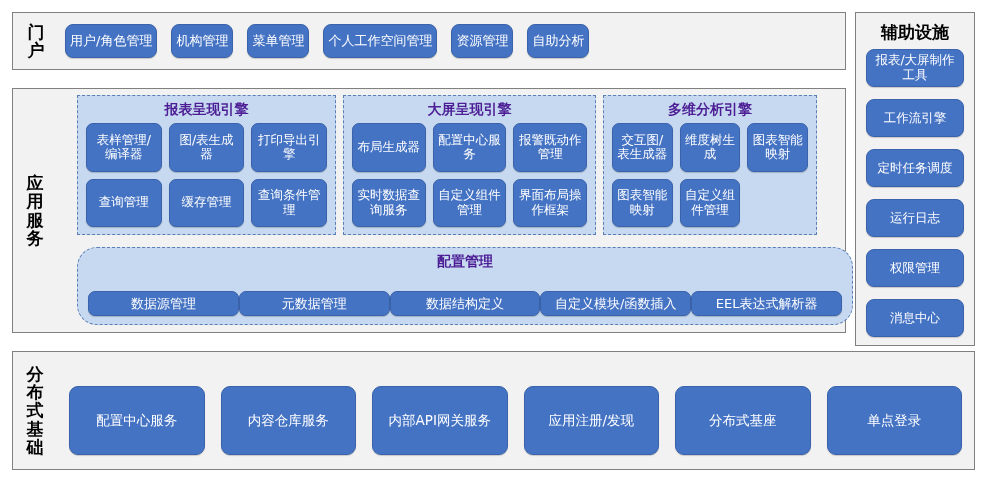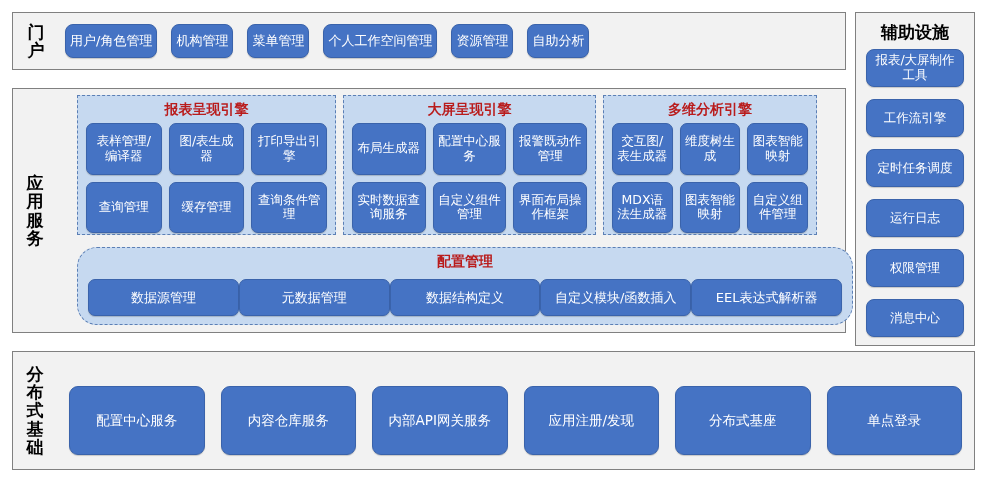--- a/index.html
+++ b/index.html
@@ -37,21 +37,21 @@
   .btn{
     background:#4573c4;
     border:1px solid #3a63ab;
     border-radius:7px;
     color:#ffffff;
     display:flex;align-items:center;justify-content:center;
     text-align:center;
     box-sizing:border-box;
     line-height:1.18;
     font-size:13px;
-    padding:10px 4px;
+    padding:4px 4px;
     box-shadow:0 1px 1px rgba(0,0,0,.18);
   }
 
   
   #portal-section{left:12px;top:12px;width:834px;height:58px;}
   #portal-row{
     position:absolute;left:52px;right:8px;top:0;bottom:0;
     display:flex;align-items:center;gap:14px;
   }
   #portal-row .btn{height:34px;border-radius:8px;font-size:13px;}
@@ -73,21 +73,21 @@
   #app-inner{position:absolute;left:64px;right:10px;top:6px;bottom:6px;}
 
   .panel{
     position:absolute;
     background:#c6d9f0;
     border:1px dashed #5b7fb5;
     box-sizing:border-box;
   }
   .panel-title{
     position:absolute;left:0;right:0;top:5px;
-    text-align:center;font-weight:bold;font-size:14px;color:#b91c1c;
+    text-align:center;font-weight:bold;font-size:14px;color:#4c1d95;
   }
   .panel-grid{
     position:absolute;left:8px;right:8px;top:27px;bottom:7px;
     display:grid;grid-template-columns:repeat(3,1fr);
     grid-template-rows:repeat(2,1fr);
     gap:7px 7px;
   }
   .panel-grid .btn{font-size:12.5px;border-radius:7px;}
 
   #panel-report{left:0;top:0;width:259px;height:140px;}
@@ -178,21 +178,20 @@
           <div class="btn">界面布局操作框架</div>
         </div>
       </div>
 
       <div class="panel" id="panel-olap">
         <div class="panel-title">多维分析引擎</div>
         <div class="panel-grid">
           <div class="btn">交互图/表生成器</div>
           <div class="btn">维度树生成</div>
           <div class="btn">图表智能映射</div>
-          <div class="btn">MDX语法生成器</div>
           <div class="btn">图表智能映射</div>
           <div class="btn">自定义组件管理</div>
         </div>
       </div>
 
       <div class="panel" id="panel-config">
         <div class="panel-title">配置管理</div>
         <div id="config-row">
           <div class="btn">数据源管理</div>
           <div class="btn">元数据管理</div>

